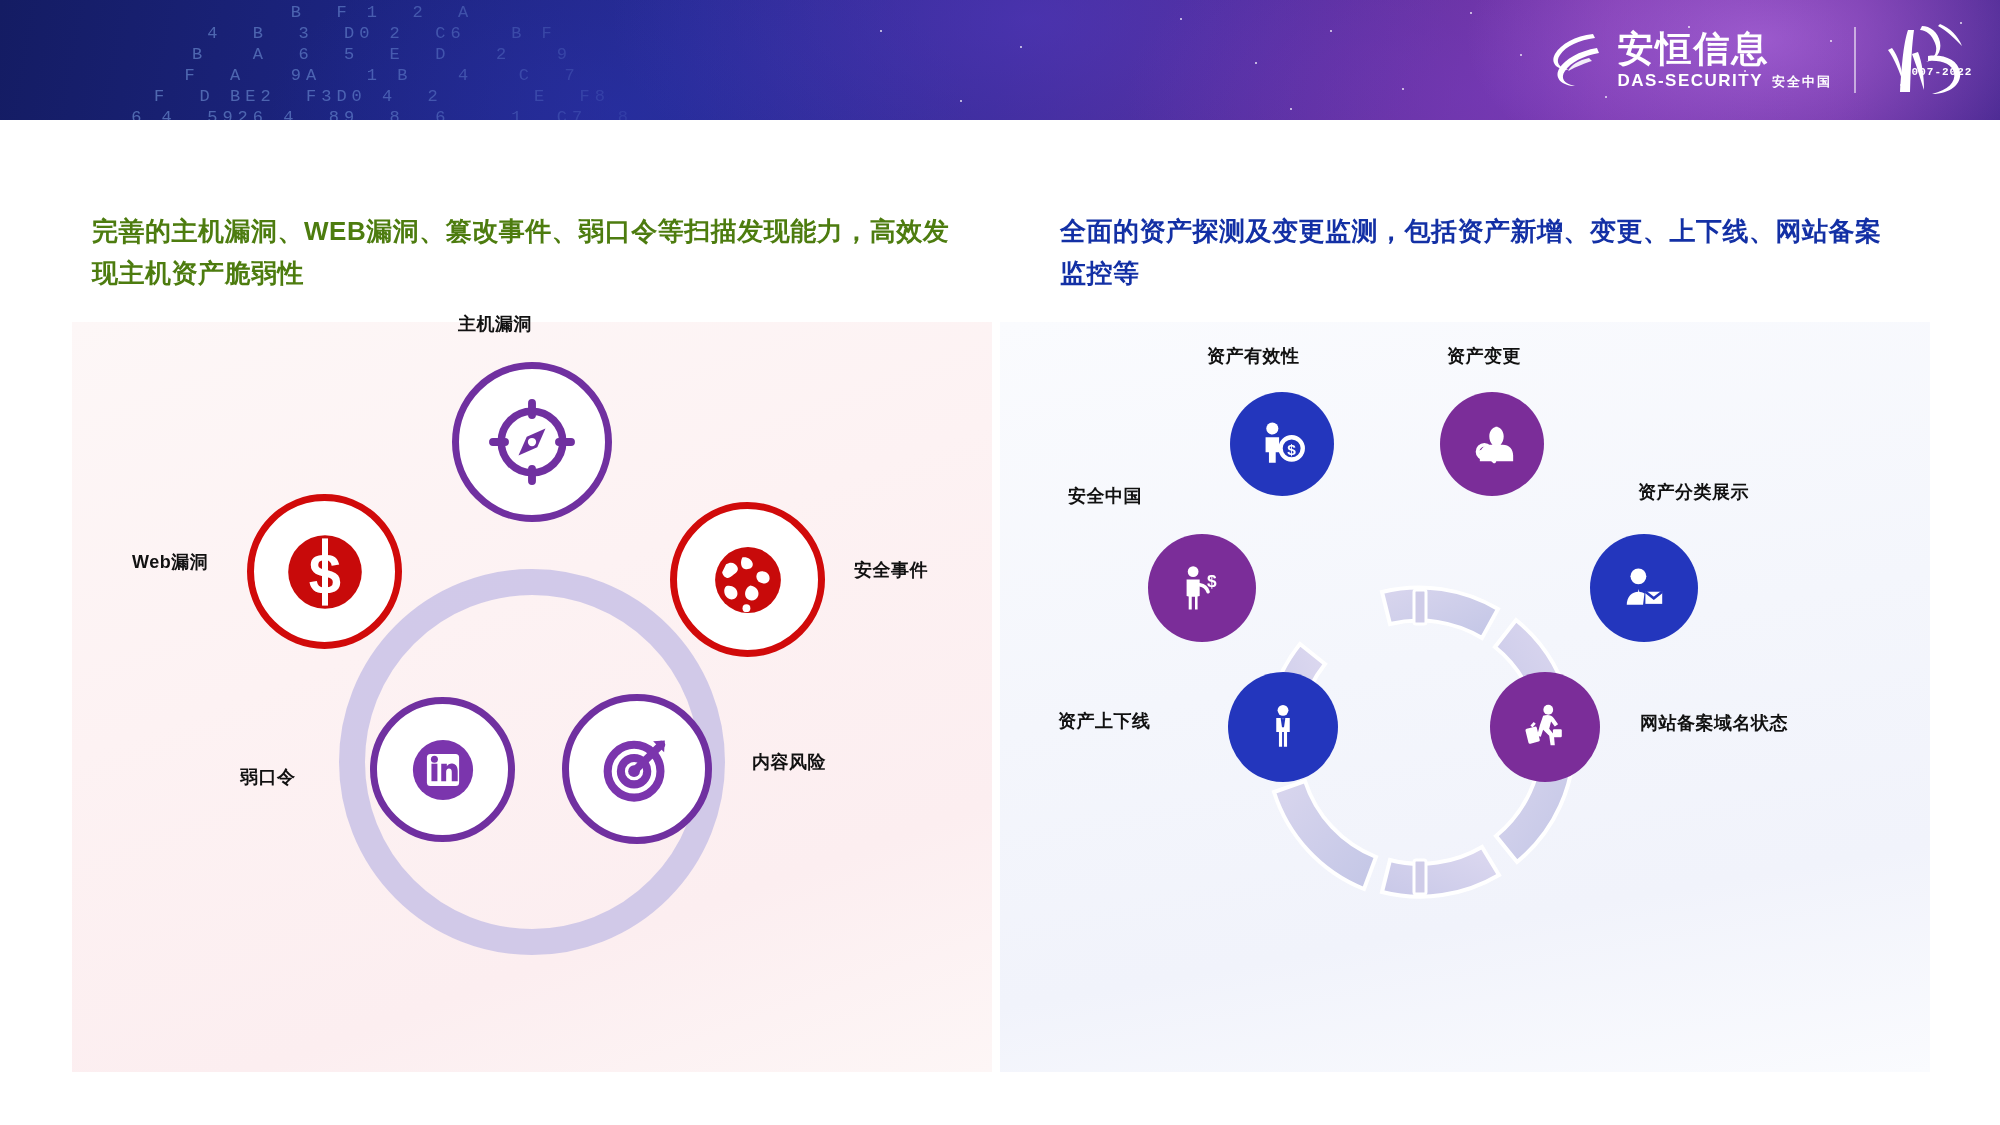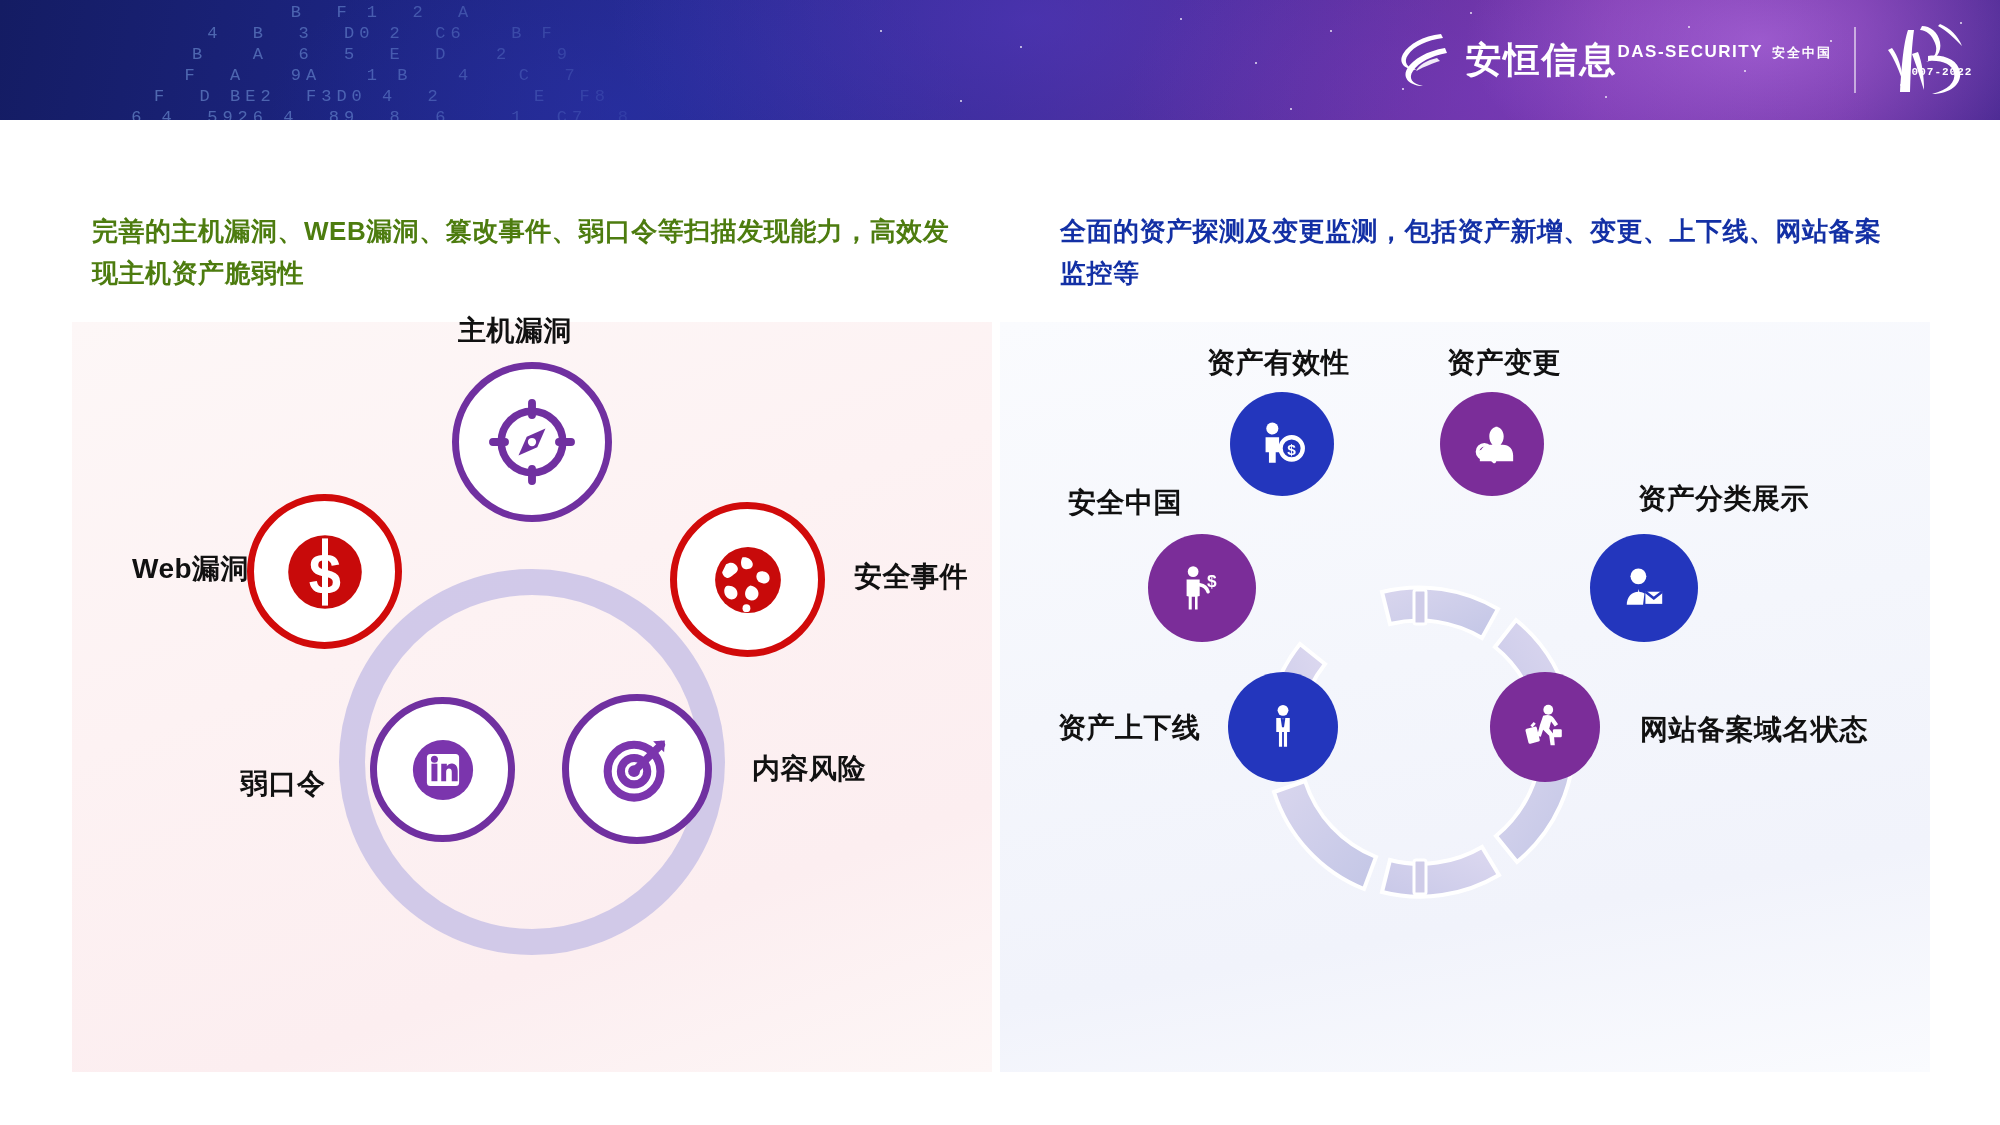--- a/index.html
+++ b/index.html
@@ -39,21 +39,21 @@
   }
   .header-title {
     position:absolute; left:52px; top:26px;
     font-size:45px; font-weight:bold; color:#ffffff;
     letter-spacing:1px;
     text-shadow:0 2px 7px rgba(0,0,0,.45);
     z-index:6;
   }
   .brand { position:absolute; right:26px; top:20px; height:80px; display:flex; align-items:center; z-index:6; }
   .brand-mark { width:62px; height:64px; margin-right:10px; }
-  .brand-text { display:flex; flex-direction:row; justify-content:center; }
+  .brand-text { display:flex; flex-direction:column; justify-content:center; }
   .brand-cn { font-size:36px; font-weight:bold; color:#fff; letter-spacing:2px; line-height:40px; }
   .brand-sub { display:flex; align-items:baseline; gap:9px; margin-top:2px; }
   .brand-en { font-size:17px; font-weight:bold; color:#fff; letter-spacing:1.5px; }
   .brand-en2 { font-size:13px; font-weight:bold; color:#fff; letter-spacing:2px; }
   .brand-div { width:2px; height:66px; background:rgba(255,255,255,.55); margin:0 22px; }
   .anniv { position:relative; width:96px; height:76px; }
   .anniv-year {
     position:absolute; left:26px; top:44px;
     font-size:11px; font-weight:bold; color:#fff; letter-spacing:1px;
     font-family:"Liberation Mono","DejaVu Sans Mono",monospace;
@@ -76,21 +76,21 @@
     left:1000px; top:322px; width:930px; height:750px;
     background:linear-gradient(170deg,#fafbfe 0%,#f4f6fc 45%,#f1f3fb 75%,#fafbfe 100%);
   }
 
   
   .ring-wrap { position:absolute; left:0; top:0; width:920px; height:750px; }
   .node { position:absolute; border-radius:50%; display:flex; align-items:center; justify-content:center; }
   .node.outline-purple { background:#ffffff; border:7px solid #7030a0; }
   .node.outline-red { background:#ffffff; border:7px solid #d10a0a; }
   .node-label {
-    position:absolute; font-size:28px; font-weight:bold; color:#111111;
+    position:absolute; font-size:18px; font-weight:bold; color:#111111;
     white-space:nowrap; letter-spacing:.5px;
   }
 
   
   .hex-wrap { position:absolute; left:0; top:0; width:930px; height:750px; }
   .node.solid-blue { background:#2336bd; }
   .node.solid-purple { background:#7b2d99; }
 
   svg { display:block; }
 </style>

